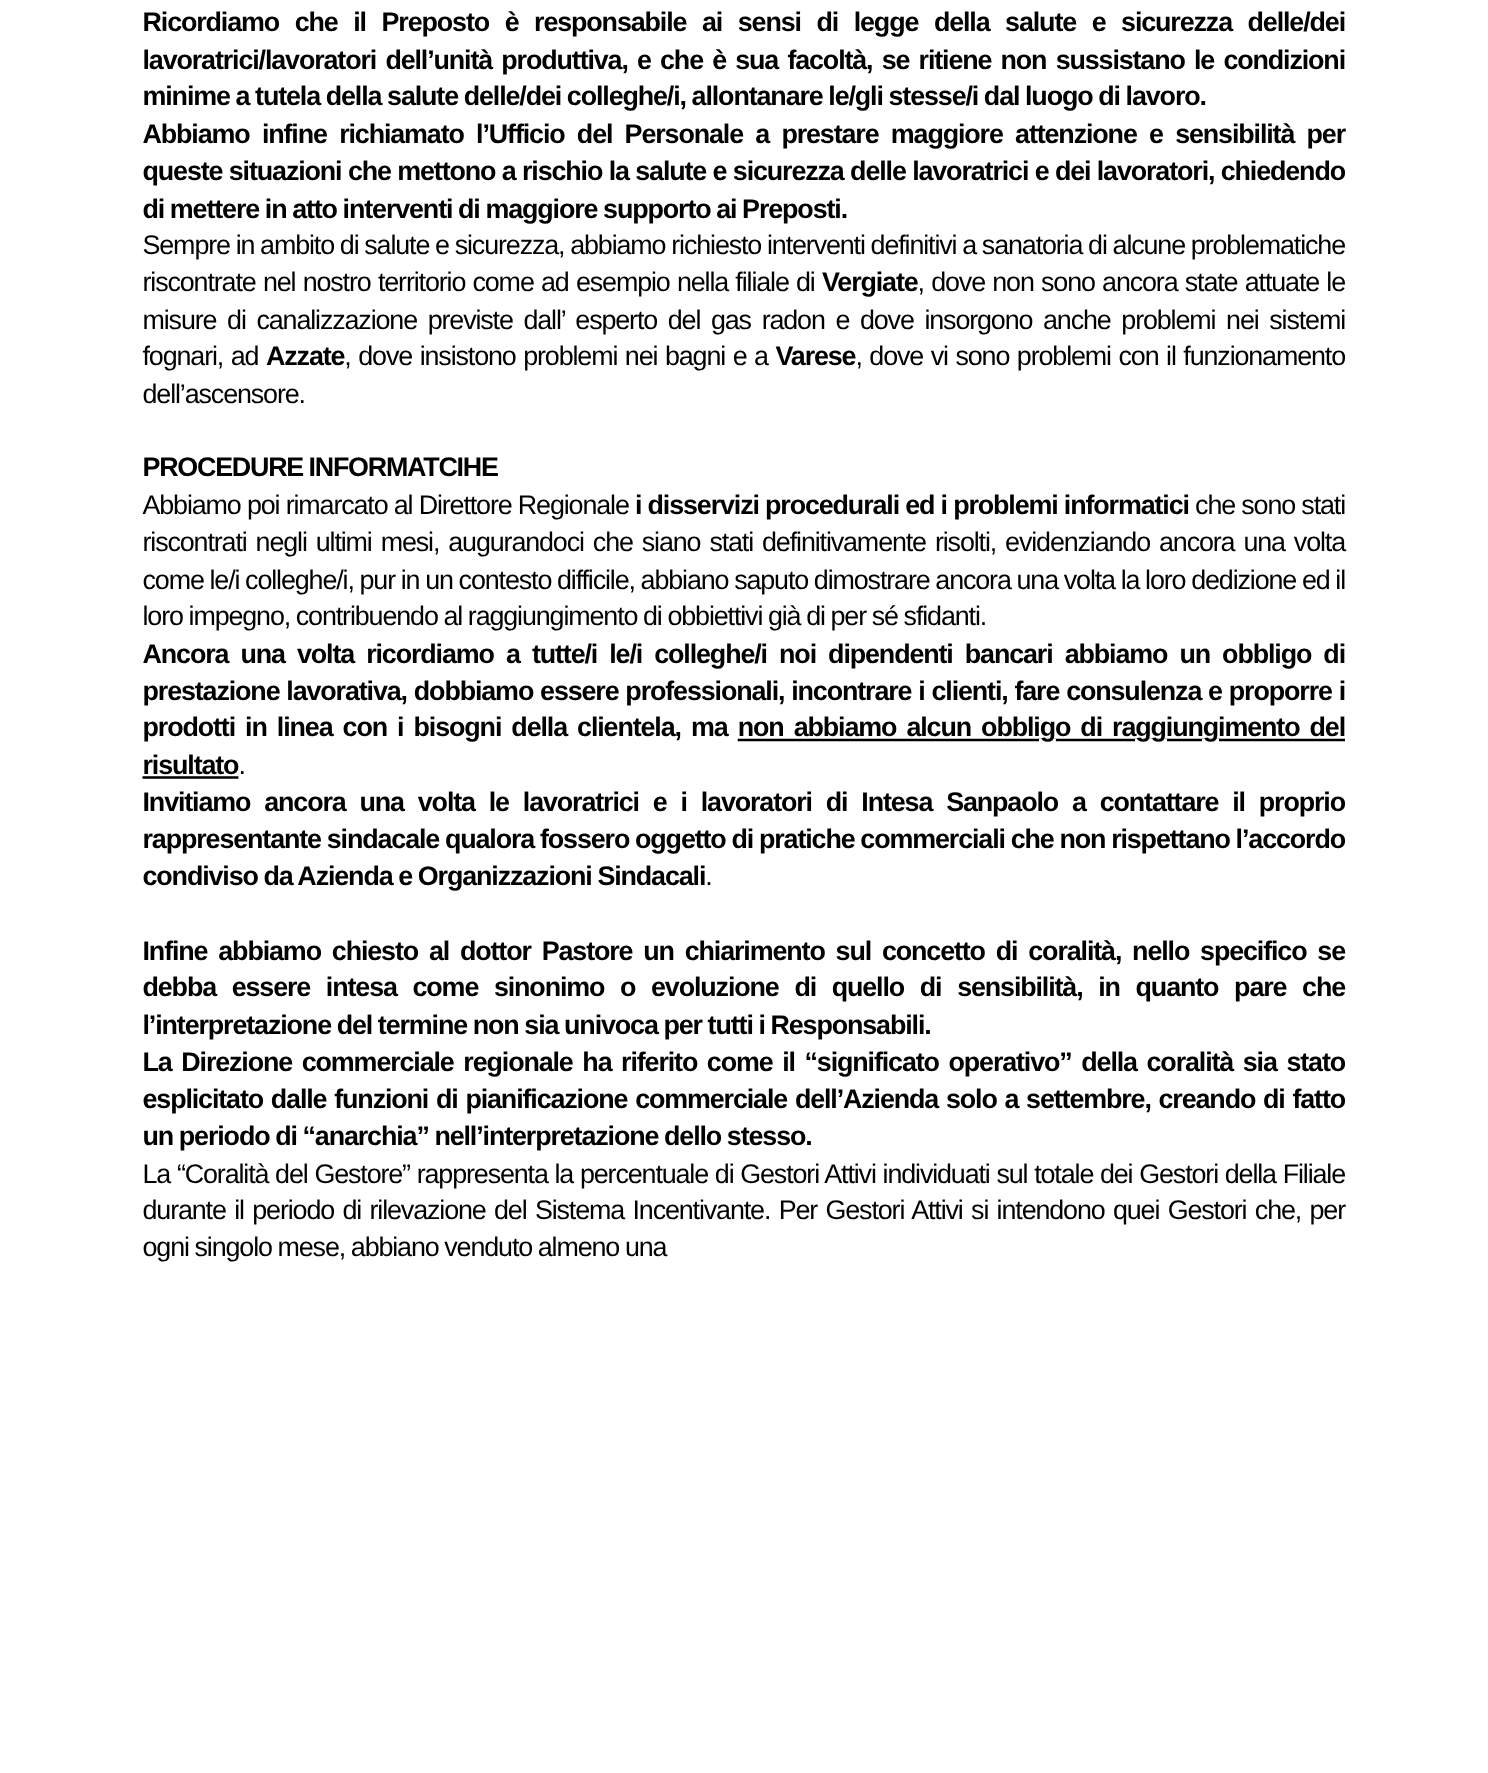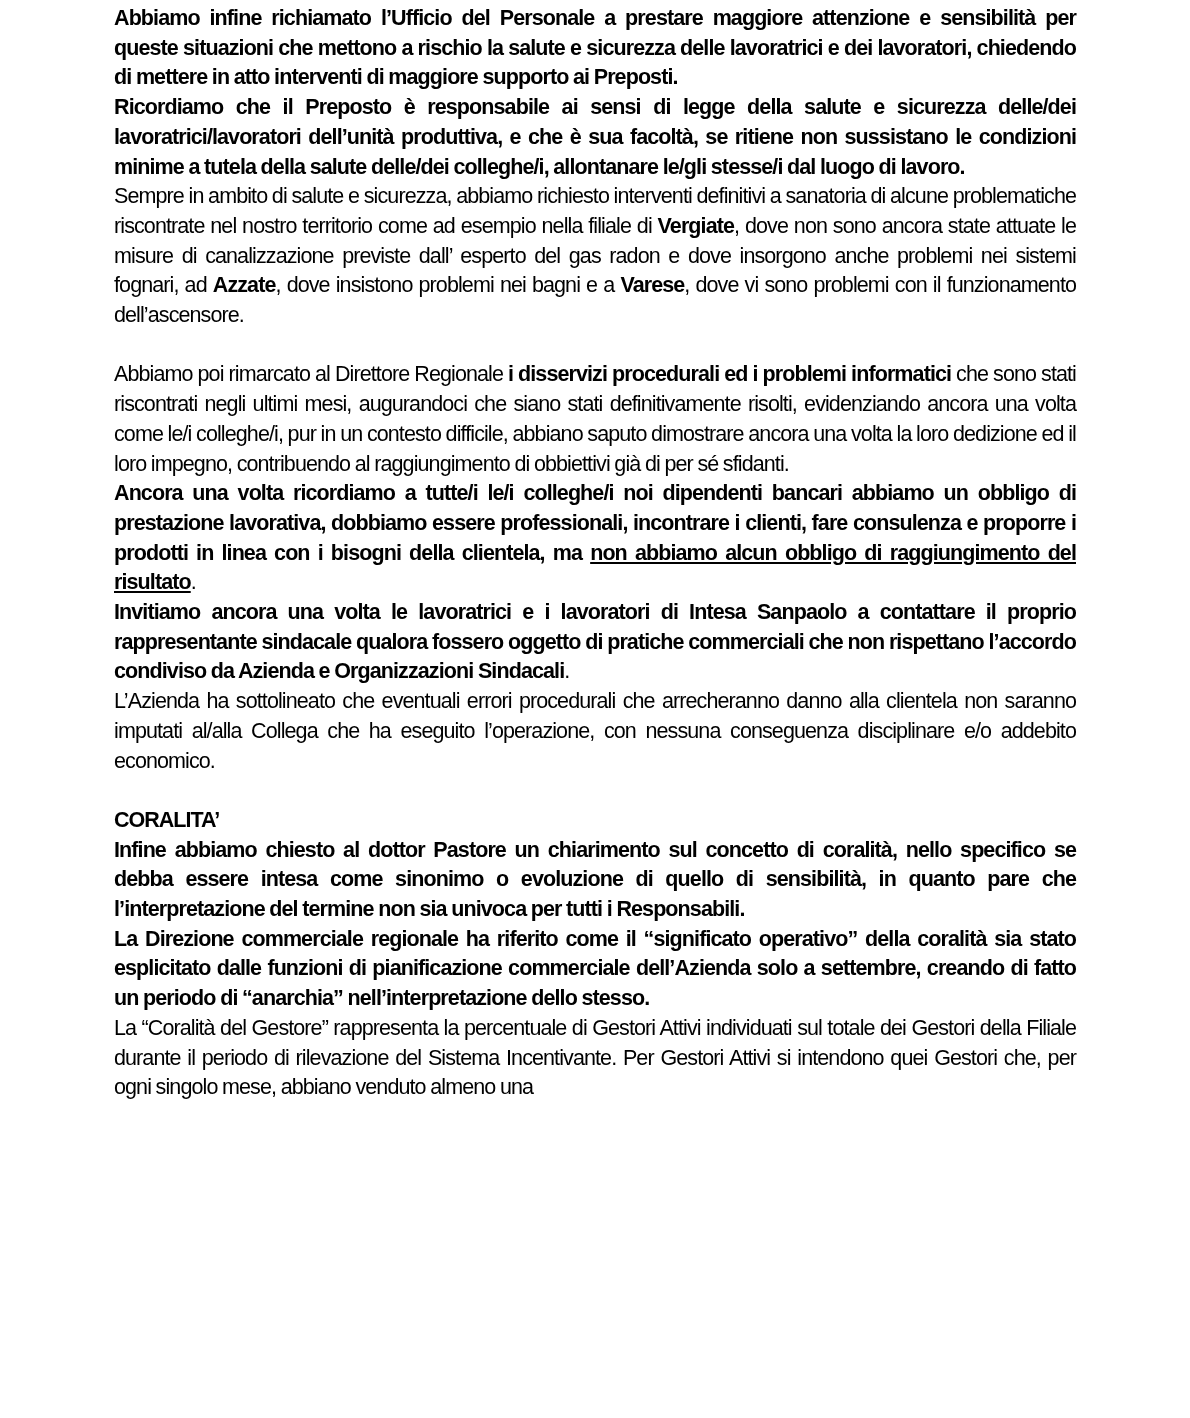--- a/index.html
+++ b/index.html
@@ -16,30 +16,29 @@
   .p { margin: 0; text-align: justify; }
   .b { font-weight: bold; }
   .u { text-decoration: underline; text-underline-offset: 2px; }
   .heading { font-weight: bold; margin: 0; letter-spacing: -1px; }
   .gap { height: 29.7px; }
 </style>
 </head>
 <body>
 
 <div class="page">
+  <p class="p b">Ricordiamo che il Preposto è responsabile ai sensi di legge della salute e sicurezza delle/dei lavoratrici/lavoratori dell’unità produttiva, e che è sua facoltà, se ritiene non sussistano le condizioni minime a tutela della salute delle/dei colleghe/i, allontanare le/gli stesse/i dal luogo di lavoro.</p>
   <p class="p b">Abbiamo infine richiamato l’Ufficio del Personale a prestare maggiore attenzione e sensibilità per queste situazioni che mettono a rischio la salute e sicurezza delle lavoratrici e dei lavoratori, chiedendo di mettere in atto interventi di maggiore supporto ai Preposti.</p>
-  <p class="p b">Ricordiamo che il Preposto è responsabile ai sensi di legge della salute e sicurezza delle/dei lavoratrici/lavoratori dell’unità produttiva, e che è sua facoltà, se ritiene non sussistano le condizioni minime a tutela della salute delle/dei colleghe/i, allontanare le/gli stesse/i dal luogo di lavoro.</p>
   <p class="p"><span>Sempre in ambito di salute e sicurezza, abbiamo richiesto interventi definitivi a sanatoria di alcune problematiche riscontrate nel nostro territorio come ad esempio nella filiale di </span><span class="b">Vergiate</span><span>, dove non sono ancora state attuate le misure di canalizzazione previste dall’ esperto del gas radon e dove insorgono anche problemi nei sistemi fognari, ad </span><span class="b">Azzate</span><span>, dove insistono problemi nei bagni e a </span><span class="b">Varese</span><span>, dove vi sono problemi con il funzionamento dell’ascensore.</span></p>
 
   <div class="gap"></div>
 
+  <p class="heading">PROCEDURE INFORMATCIHE</p>
   <p class="p"><span>Abbiamo poi rimarcato al Direttore Regionale </span><span class="b">i disservizi procedurali ed i problemi informatici</span><span> che sono stati riscontrati negli ultimi mesi, augurandoci che siano stati definitivamente risolti, evidenziando ancora una volta come le/i colleghe/i, pur in un contesto difficile, abbiano saputo dimostrare ancora una volta la loro dedizione ed il loro impegno, contribuendo al raggiungimento di obbiettivi già di per sé sfidanti.</span></p>
   <p class="p b"><span>Ancora una volta ricordiamo a tutte/i le/i colleghe/i noi dipendenti bancari abbiamo un obbligo di prestazione lavorativa, dobbiamo essere professionali, incontrare i clienti, fare consulenza e proporre i prodotti in linea con i bisogni della clientela, ma </span><span class="u">non abbiamo alcun obbligo di raggiungimento del risultato</span><span style="font-weight:normal">.</span></p>
   <p class="p"><span class="b">Invitiamo ancora una volta le lavoratrici e i lavoratori di Intesa Sanpaolo a contattare il proprio rappresentante sindacale qualora fossero oggetto di pratiche commerciali che non rispettano l’accordo condiviso da Azienda e Organizzazioni Sindacali</span><span>.</span></p>
-  <p class="p">L’Azienda ha sottolineato che eventuali errori procedurali che arrecheranno danno alla clientela non saranno imputati al/alla Collega che ha eseguito l’operazione, con nessuna conseguenza disciplinare e/o addebito economico.</p>
 
   <div class="gap"></div>
 
-  <p class="heading">CORALITA’</p>
   <p class="p b">Infine abbiamo chiesto al dottor Pastore un chiarimento sul concetto di coralità, nello specifico se debba essere intesa come sinonimo o evoluzione di quello di sensibilità, in quanto pare che l’interpretazione del termine non sia univoca per tutti i Responsabili.</p>
   <p class="p b">La Direzione commerciale regionale ha riferito come il “significato operativo” della coralità sia stato esplicitato dalle funzioni di pianificazione commerciale dell’Azienda solo a settembre, creando di fatto un periodo di “anarchia” nell’interpretazione dello stesso.</p>
   <p class="p">La “Coralità del Gestore” rappresenta la percentuale di Gestori Attivi individuati sul totale dei Gestori della Filiale durante il periodo di rilevazione del Sistema Incentivante. Per Gestori Attivi si intendono quei Gestori che, per ogni singolo mese, abbiano venduto almeno una</p>
 </div>
 
 </body></html>

